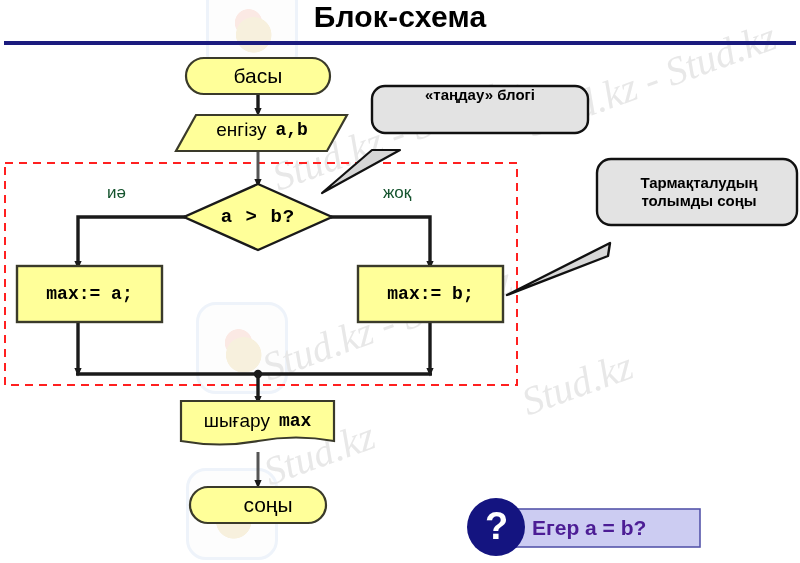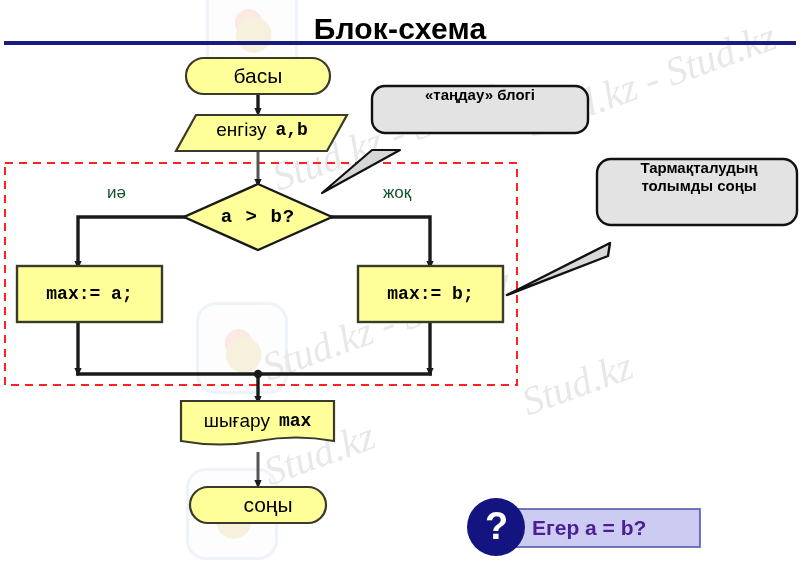--- a/index.html
+++ b/index.html
@@ -41,21 +41,20 @@
   
   .title{
     position:absolute;
     left:0; top:0; width:800px;
     text-align:center;
     font-size:30px;
     font-weight:bold;
     color:#000000;
     letter-spacing:.2px;
     z-index:5;
-    margin-top:12px;
   }
   .titlerule{
     position:absolute;
     left:4px; top:41px; width:792px; height:4px;
     background:#1b1b7e;
     z-index:5;
   }
 
   
   #draw{position:absolute;left:0;top:0;z-index:2;}
@@ -171,21 +170,21 @@
 
   <div class="node-text" style="left:190px;top:487px;width:156px;height:36px;font-size:21px;">соңы</div>
 
   <div class="lbl" style="left:107px;top:183px;font-size:17px;">иә</div>
   <div class="lbl" style="left:383px;top:183px;font-size:17px;">жоқ</div>
 
   <div class="callout-text" style="left:372px;top:86px;width:216px;height:47px;">
     <span>«таңдау»  блогі</span>
   </div>
 
-  <div class="callout-text" style="left:597px;top:159px;width:204px;height:66px;">
+  <div class="callout-text" style="left:597px;top:174px;width:204px;height:66px;">
     <span>Тармақталудың</span>
     <span>толымды соңы</span>
   </div>
 
   <div class="qmark" style="left:485px;top:507px;">?</div>
   <div class="qbadge-text" style="left:532px;top:516px;">Егер  a = b?</div>
 
 </div>
 
 </body></html>

